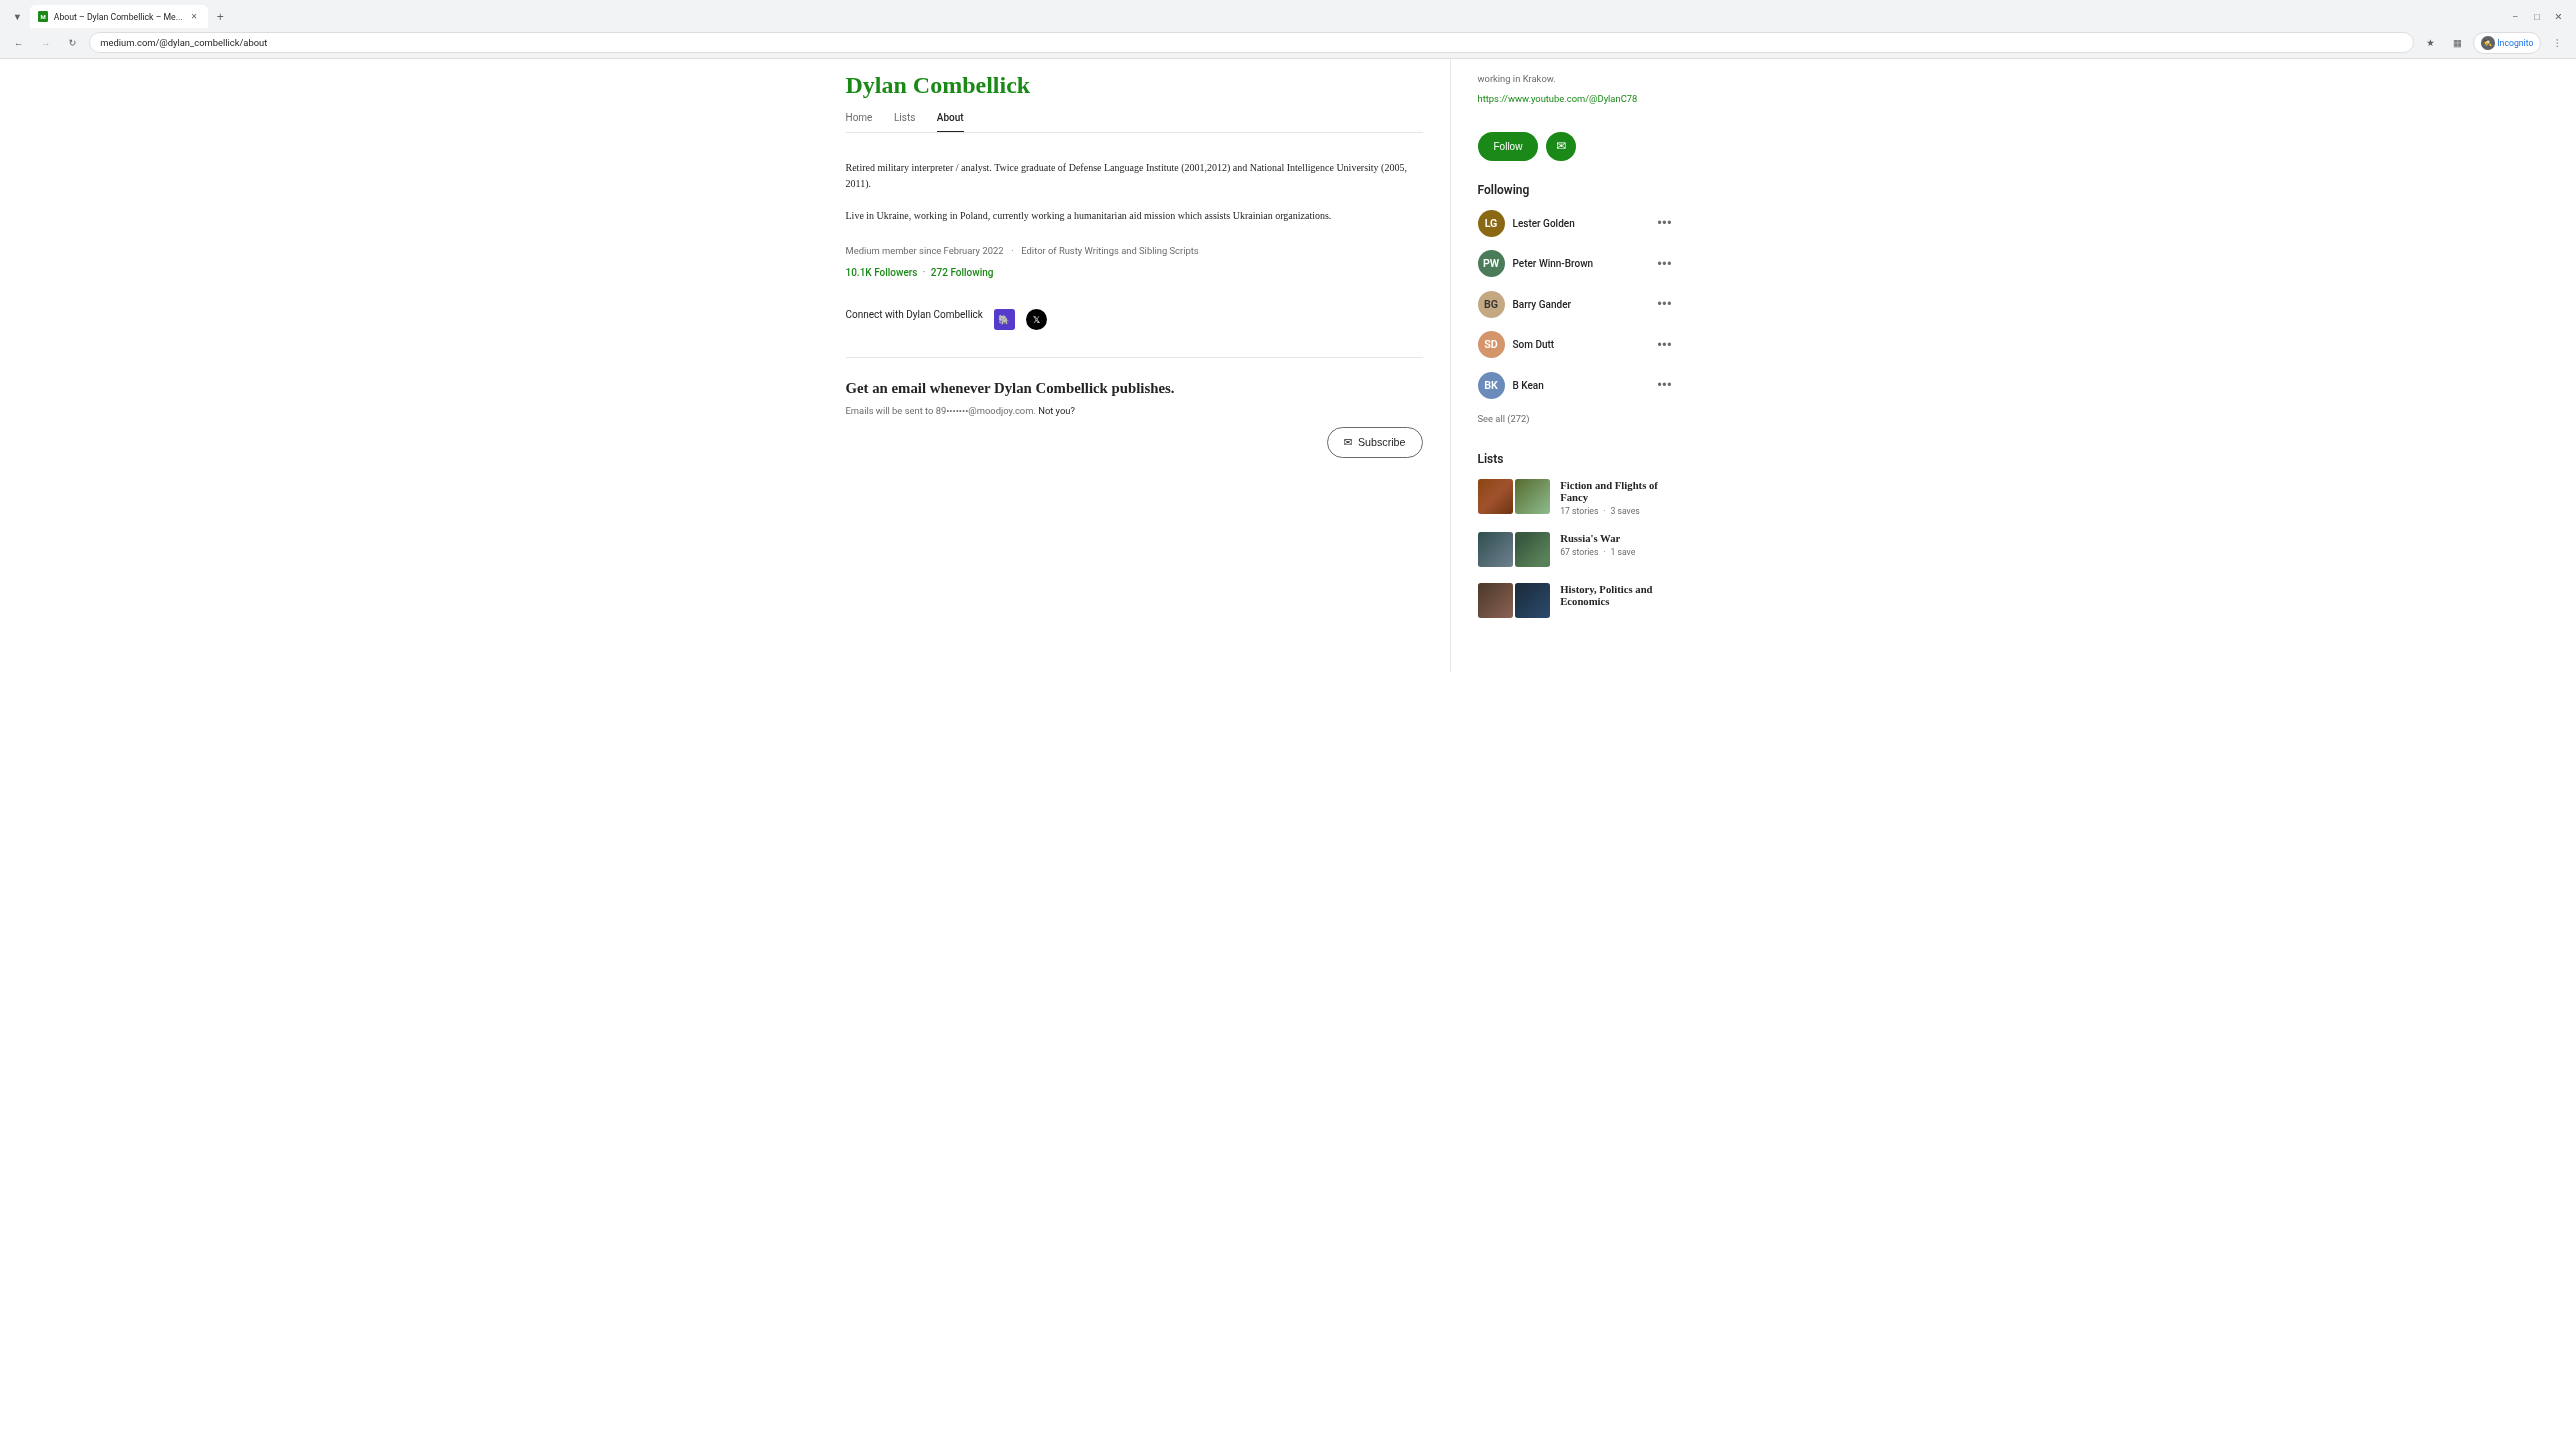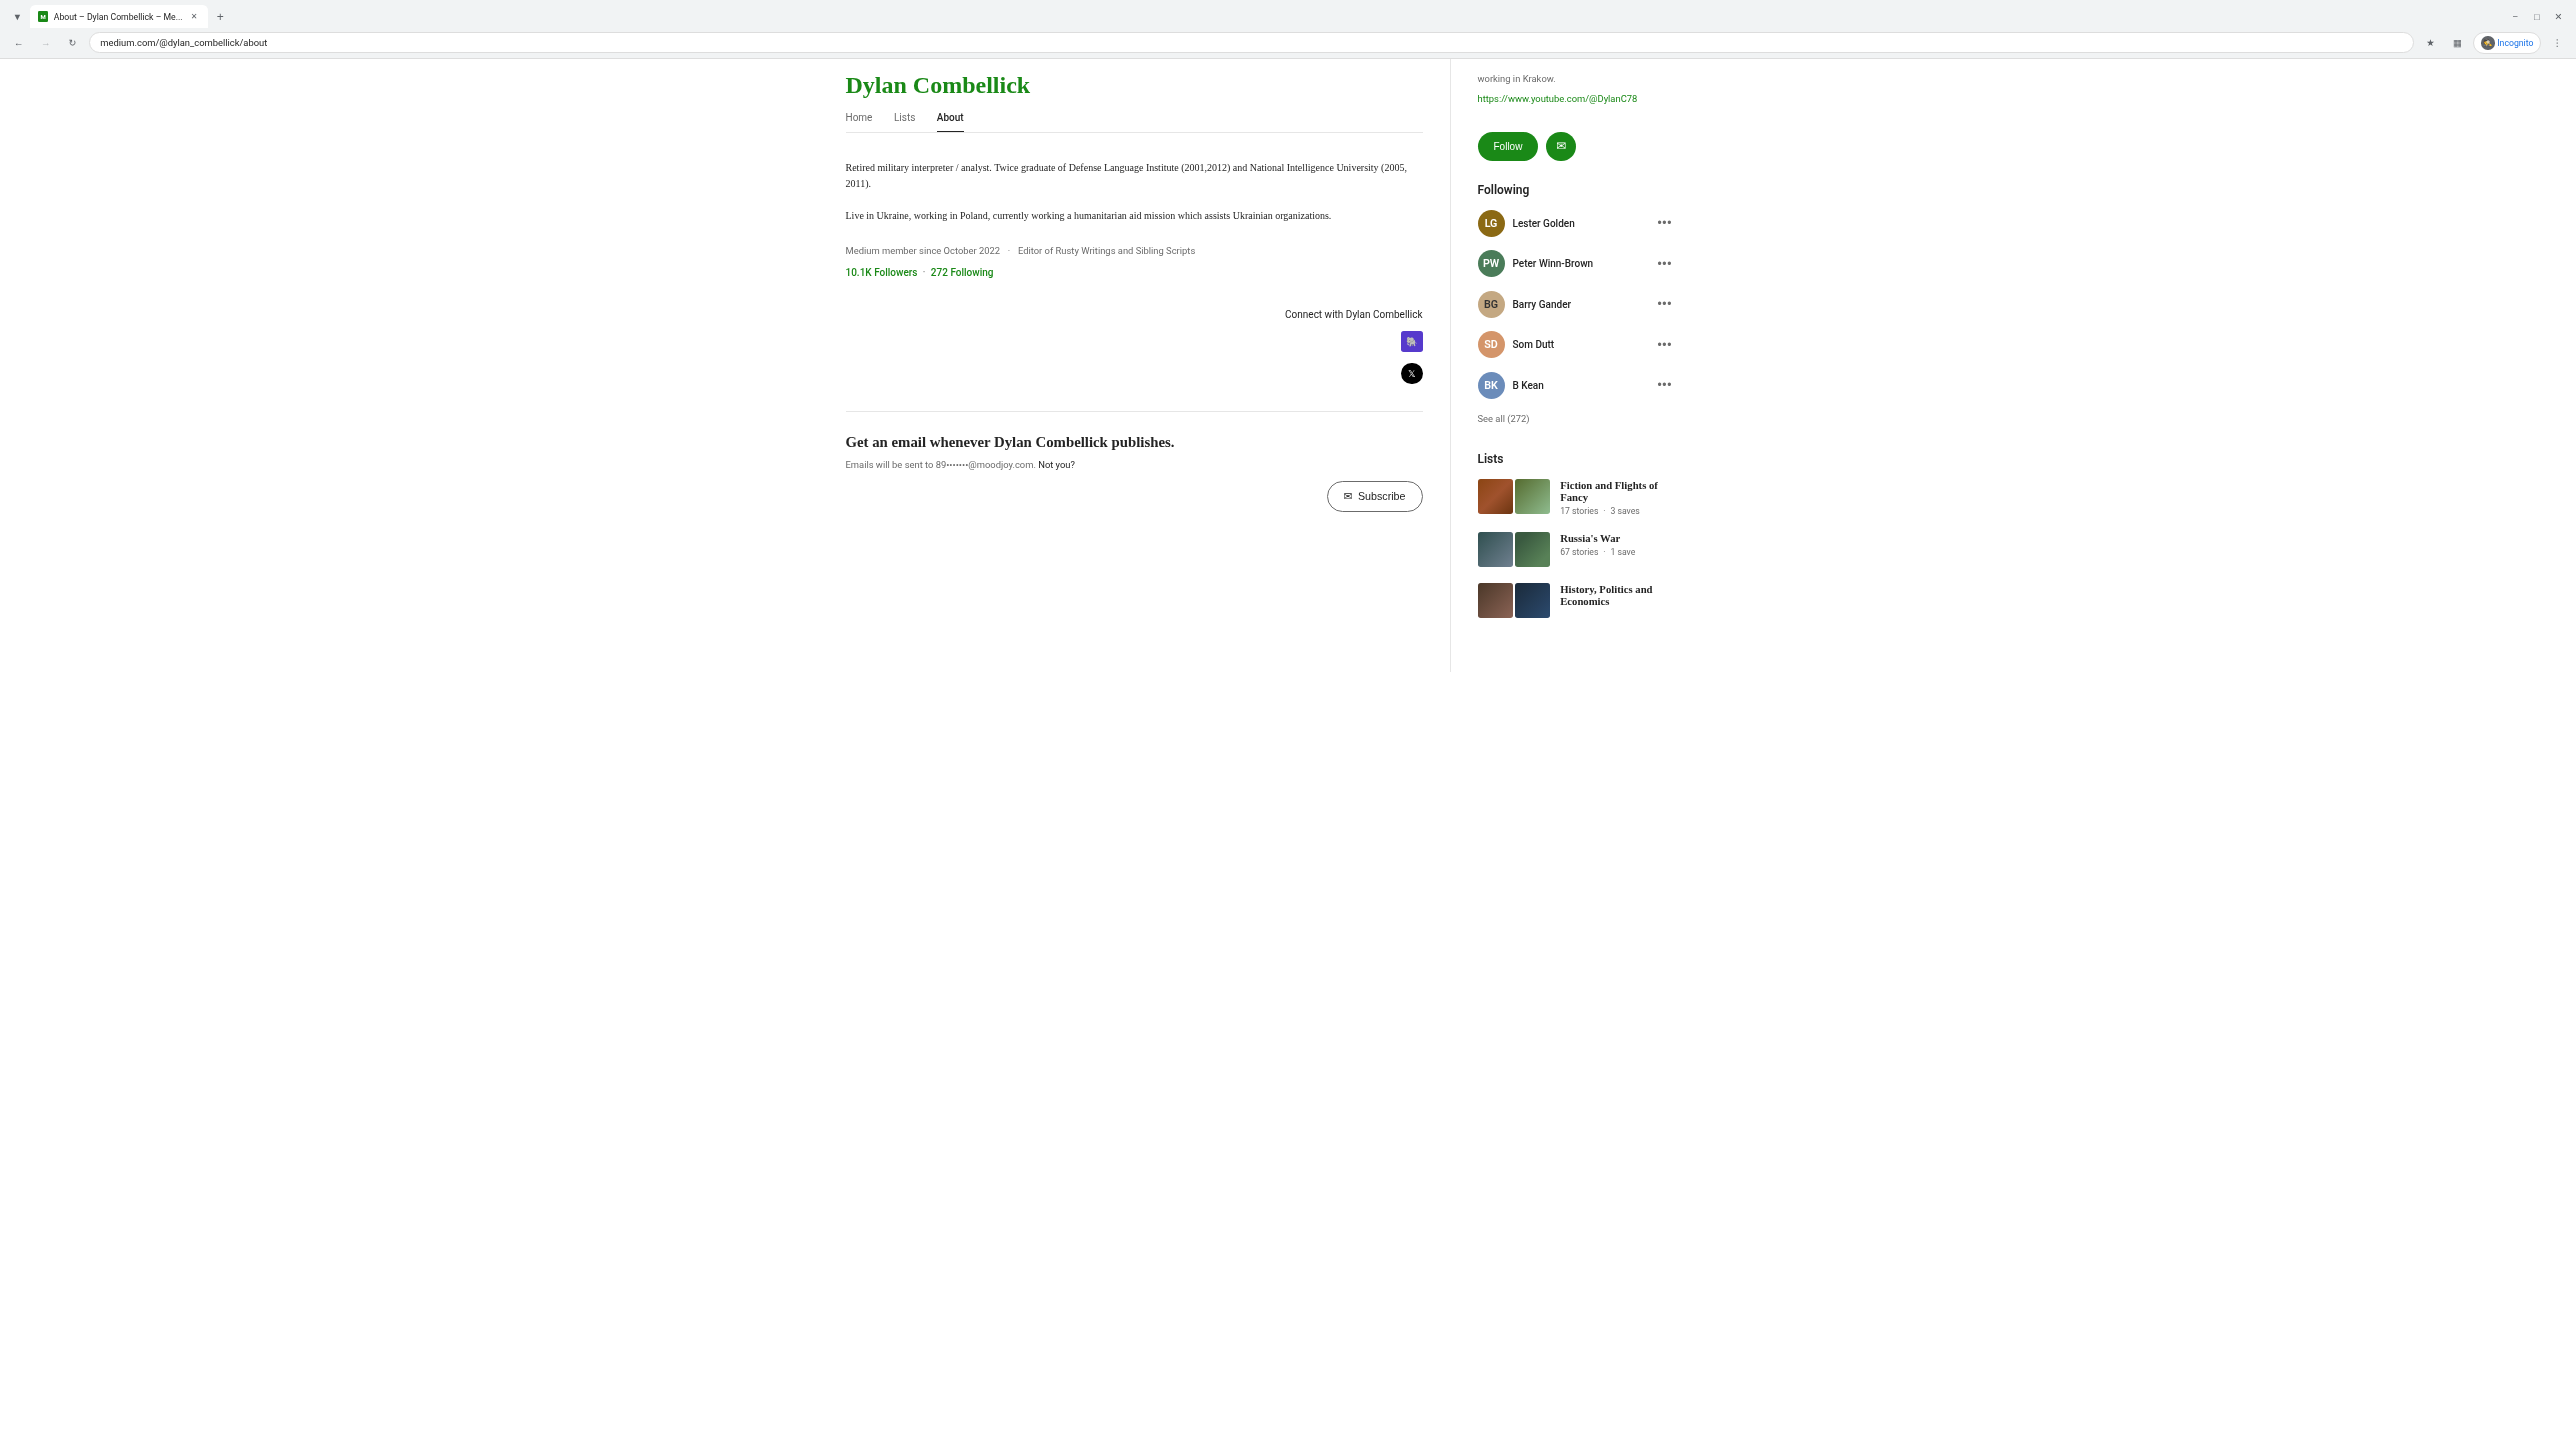--- a/index.html
+++ b/index.html
@@ -229,26 +229,25 @@
     }
     .stat-link {
       color: #1a8917;
       text-decoration: none;
       font-weight: 500;
     }
     .stat-sep { color: #6b6b6b; }
 
     .social-section {
       display: flex;
-      align-items: flex-end;
+      align-items: flex-start;
       gap: 10.7px;
       margin-bottom: 27px;
       font-size: 10px;
       color: #242424;
-      flex-direction: column;
     }
     .social-icon {
       width: 21.5px; height: 21.5px;
       background: #242424;
       border-radius: 2.7px;
       display: flex; align-items: center; justify-content: center;
       color: white;
       font-size: 9.4px;
       cursor: pointer;
       text-decoration: none;
@@ -494,21 +493,21 @@
       <a class="nav-tab">Lists</a>
       <a class="nav-tab active">About</a>
     </nav>
 
     <div class="bio-section">
       <p class="bio-text">Retired military interpreter / analyst. Twice graduate of Defense Language Institute (2001,2012) and National Intelligence University (2005, 2011).</p>
       <p class="bio-text">Live in Ukraine, working in Poland, currently working a humanitarian aid mission which assists Ukrainian organizations.</p>
     </div>
 
     <div class="member-info">
-      <span>Medium member since October 2022</span>
+      <span>Medium member since February 2022</span>
       <span class="separator">·</span>
       <span>Editor of Rusty Writings and Sibling Scripts</span>
     </div>
 
     <div class="stats-row">
       <a class="stat-link">10.1K Followers</a>
       <span class="stat-sep">·</span>
       <a class="stat-link">272 Following</a>
     </div>
 

